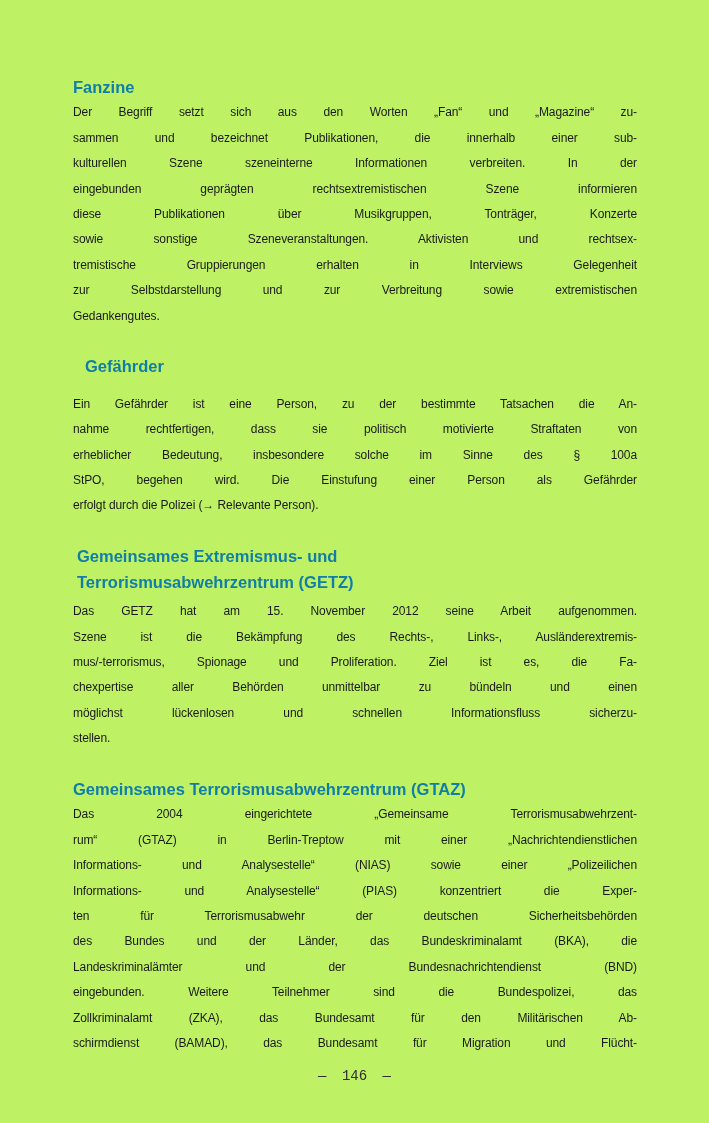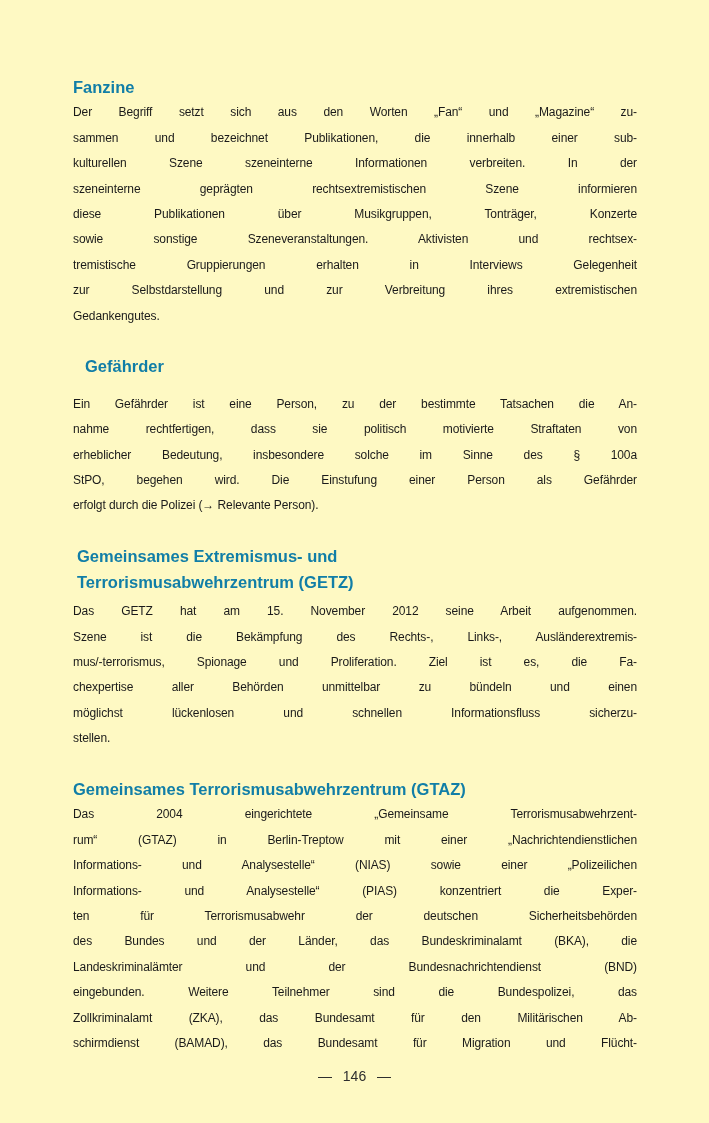--- a/index.html
+++ b/index.html
@@ -1,20 +1,20 @@
 <!DOCTYPE html>
 <html lang="de"><head>
 <meta charset="utf-8">
 <style>
   html, body { margin: 0; padding: 0; background: #ffffff; }
   .page {
     position: relative;
     width: 709px;
     height: 1123px;
-    background: #fef9c3;
+    background: #bef264;
     font-family: "Liberation Sans", "DejaVu Sans", sans-serif;
     color: #1a1a1a;
     overflow: hidden;
   }
   .content {
     position: absolute;
     left: 73px;
     top: 75px;
     width: 564px;
   }
@@ -41,40 +41,41 @@
   .page-footer {
     position: absolute;
     left: 0;
     top: 1066px;
     width: 709px;
     text-align: center;
     font-size: 14px;
     line-height: 20px;
     color: #2e2e2e;
     word-spacing: 7px;
+    font-family: Liberation Mono, monospace;
   }
 </style>
 </head>
 <body>
 
 <div class="page">
   <main class="content">
   <section class="glossary-entry">
     <h2 class="entry-heading" style="margin:0;">
           <div class="heading-line">Fanzine</div>
         </h2>
     <div class="entry-body">
           <div class="body-line">Der Begriff setzt sich aus den Worten „Fan“ und „Magazine“ zu-</div>
           <div class="body-line">sammen und bezeichnet Publikationen, die innerhalb einer sub-</div>
           <div class="body-line">kulturellen Szene szeneinterne Informationen verbreiten. In der</div>
-          <div class="body-line">szeneinterne geprägten rechtsextremistischen Szene informieren</div>
+          <div class="body-line">eingebunden geprägten rechtsextremistischen Szene informieren</div>
           <div class="body-line">diese Publikationen über Musikgruppen, Tonträger, Konzerte</div>
           <div class="body-line">sowie sonstige Szeneveranstaltungen. Aktivisten und rechtsex-</div>
           <div class="body-line">tremistische Gruppierungen erhalten in Interviews Gelegenheit</div>
-          <div class="body-line">zur Selbstdarstellung und zur Verbreitung ihres extremistischen</div>
+          <div class="body-line">zur Selbstdarstellung und zur Verbreitung sowie extremistischen</div>
           <div class="body-line para-end">Gedankengutes.</div>
         </div>
   </section>
 
   <section class="glossary-entry">
     <h2 class="entry-heading" style="margin:12px;">
           <div class="heading-line">Gefährder</div>
         </h2>
     <div class="entry-body">
           <div class="body-line">Ein Gefährder ist eine Person, zu der bestimmte Tatsachen die An-</div>

